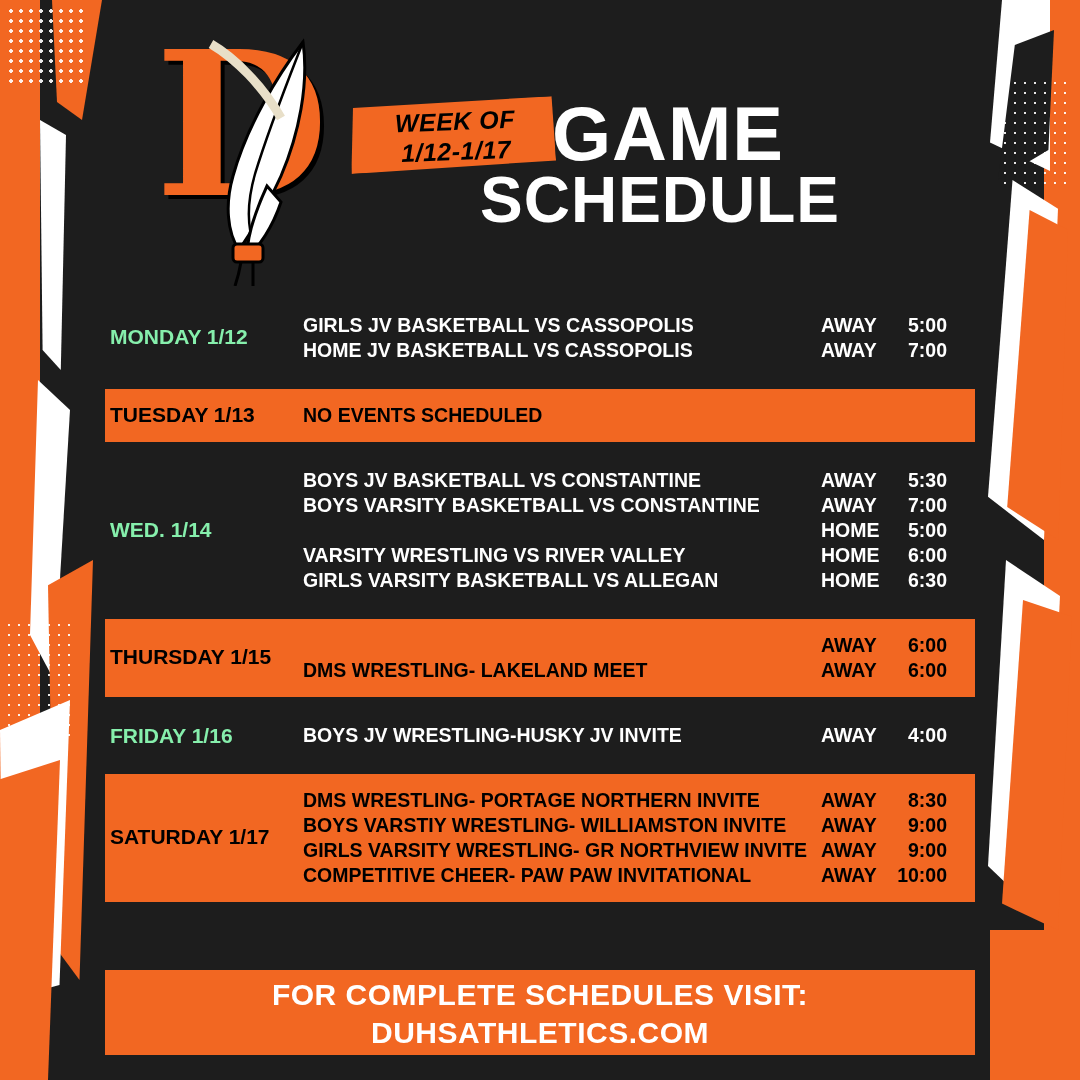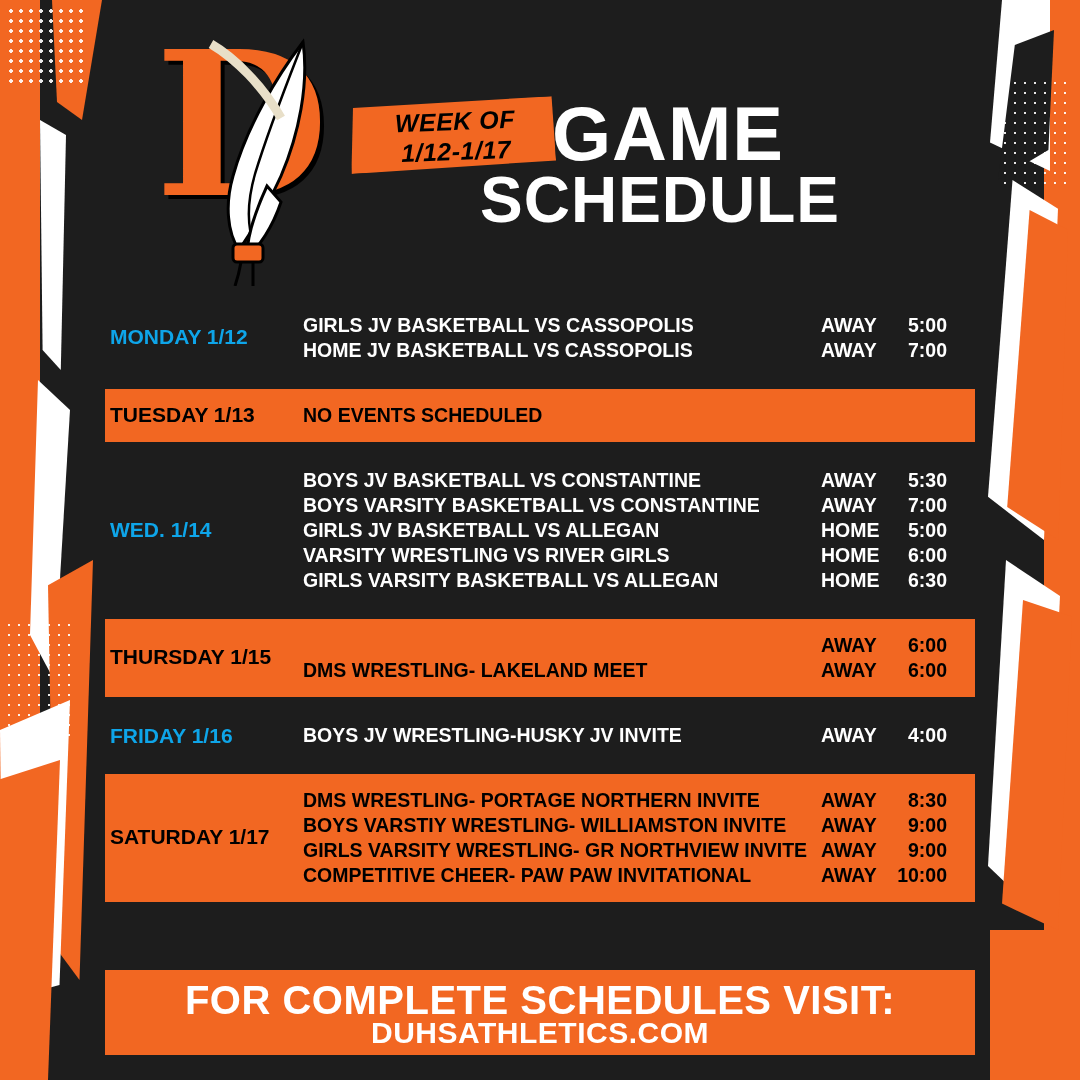--- a/index.html
+++ b/index.html
@@ -101,21 +101,21 @@
   
   .schedule { position:absolute; left:0; top:305px; width:1080px; }
 
   .day-block { position:relative; width:1080px; }
   .day-block.hl .band {
     position:absolute; left:105px; right:105px; background:#f26722;
   }
 
   .daylabel {
     position:absolute; left:110px;
-    color:#0ea5e9; font-weight:bold; font-size:21px; letter-spacing:0px;
+    color:#86efac; font-weight:bold; font-size:21px; letter-spacing:0px;
     white-space:nowrap;
   }
   .day-block.hl .daylabel { color:#000; }
 
   .events { position:absolute; left:303px; right:105px; }
   .ev {
     position:relative; height:25px; line-height:25px;
     color:#fff; font-weight:bold; font-size:19.5px; white-space:nowrap;
   }
   .day-block.hl .ev { color:#000; }
@@ -125,21 +125,21 @@
 
   
   .footer {
     position:absolute; left:105px; top:970px; width:870px; height:85px;
     background:#f26722;
   }
   .footer .f1, .footer .f2 {
     position:absolute; width:870px; text-align:center;
     color:#fff; font-weight:bold; letter-spacing:.5px;
   }
-  .footer .f1 { top:8px; font-size:40px; }
+  .footer .f1 { top:8px; font-size:30px; }
   .footer .f2 { top:46px; font-size:30px; }
 
   .grain { position:absolute; inset:0; pointer-events:none; opacity:.08;
     background-image:radial-gradient(#ffffff 0.5px, transparent 0.6px);
     background-size:4px 4px; }
 </style>
 </head>
 <body>
 
 <div class="edge left">
@@ -225,26 +225,25 @@
           <span class="name">BOYS JV BASKETBALL VS CONSTANTINE</span>
           <span class="loc">AWAY</span>
           <span class="time">5:30</span>
         </div>
         <div class="ev">
           <span class="name">BOYS VARSITY BASKETBALL VS CONSTANTINE</span>
           <span class="loc">AWAY</span>
           <span class="time">7:00</span>
         </div>
         <div class="ev">
-          <span class="name">GIRLS JV BASKETBALL VS ALLEGAN</span>
           <span class="loc">HOME</span>
           <span class="time">5:00</span>
         </div>
         <div class="ev">
-          <span class="name">VARSITY WRESTLING VS RIVER GIRLS</span>
+          <span class="name">VARSITY WRESTLING VS RIVER VALLEY</span>
           <span class="loc">HOME</span>
           <span class="time">6:00</span>
         </div>
         <div class="ev">
           <span class="name">GIRLS VARSITY BASKETBALL VS ALLEGAN</span>
           <span class="loc">HOME</span>
           <span class="time">6:30</span>
         </div>
       </div>
     </div>

